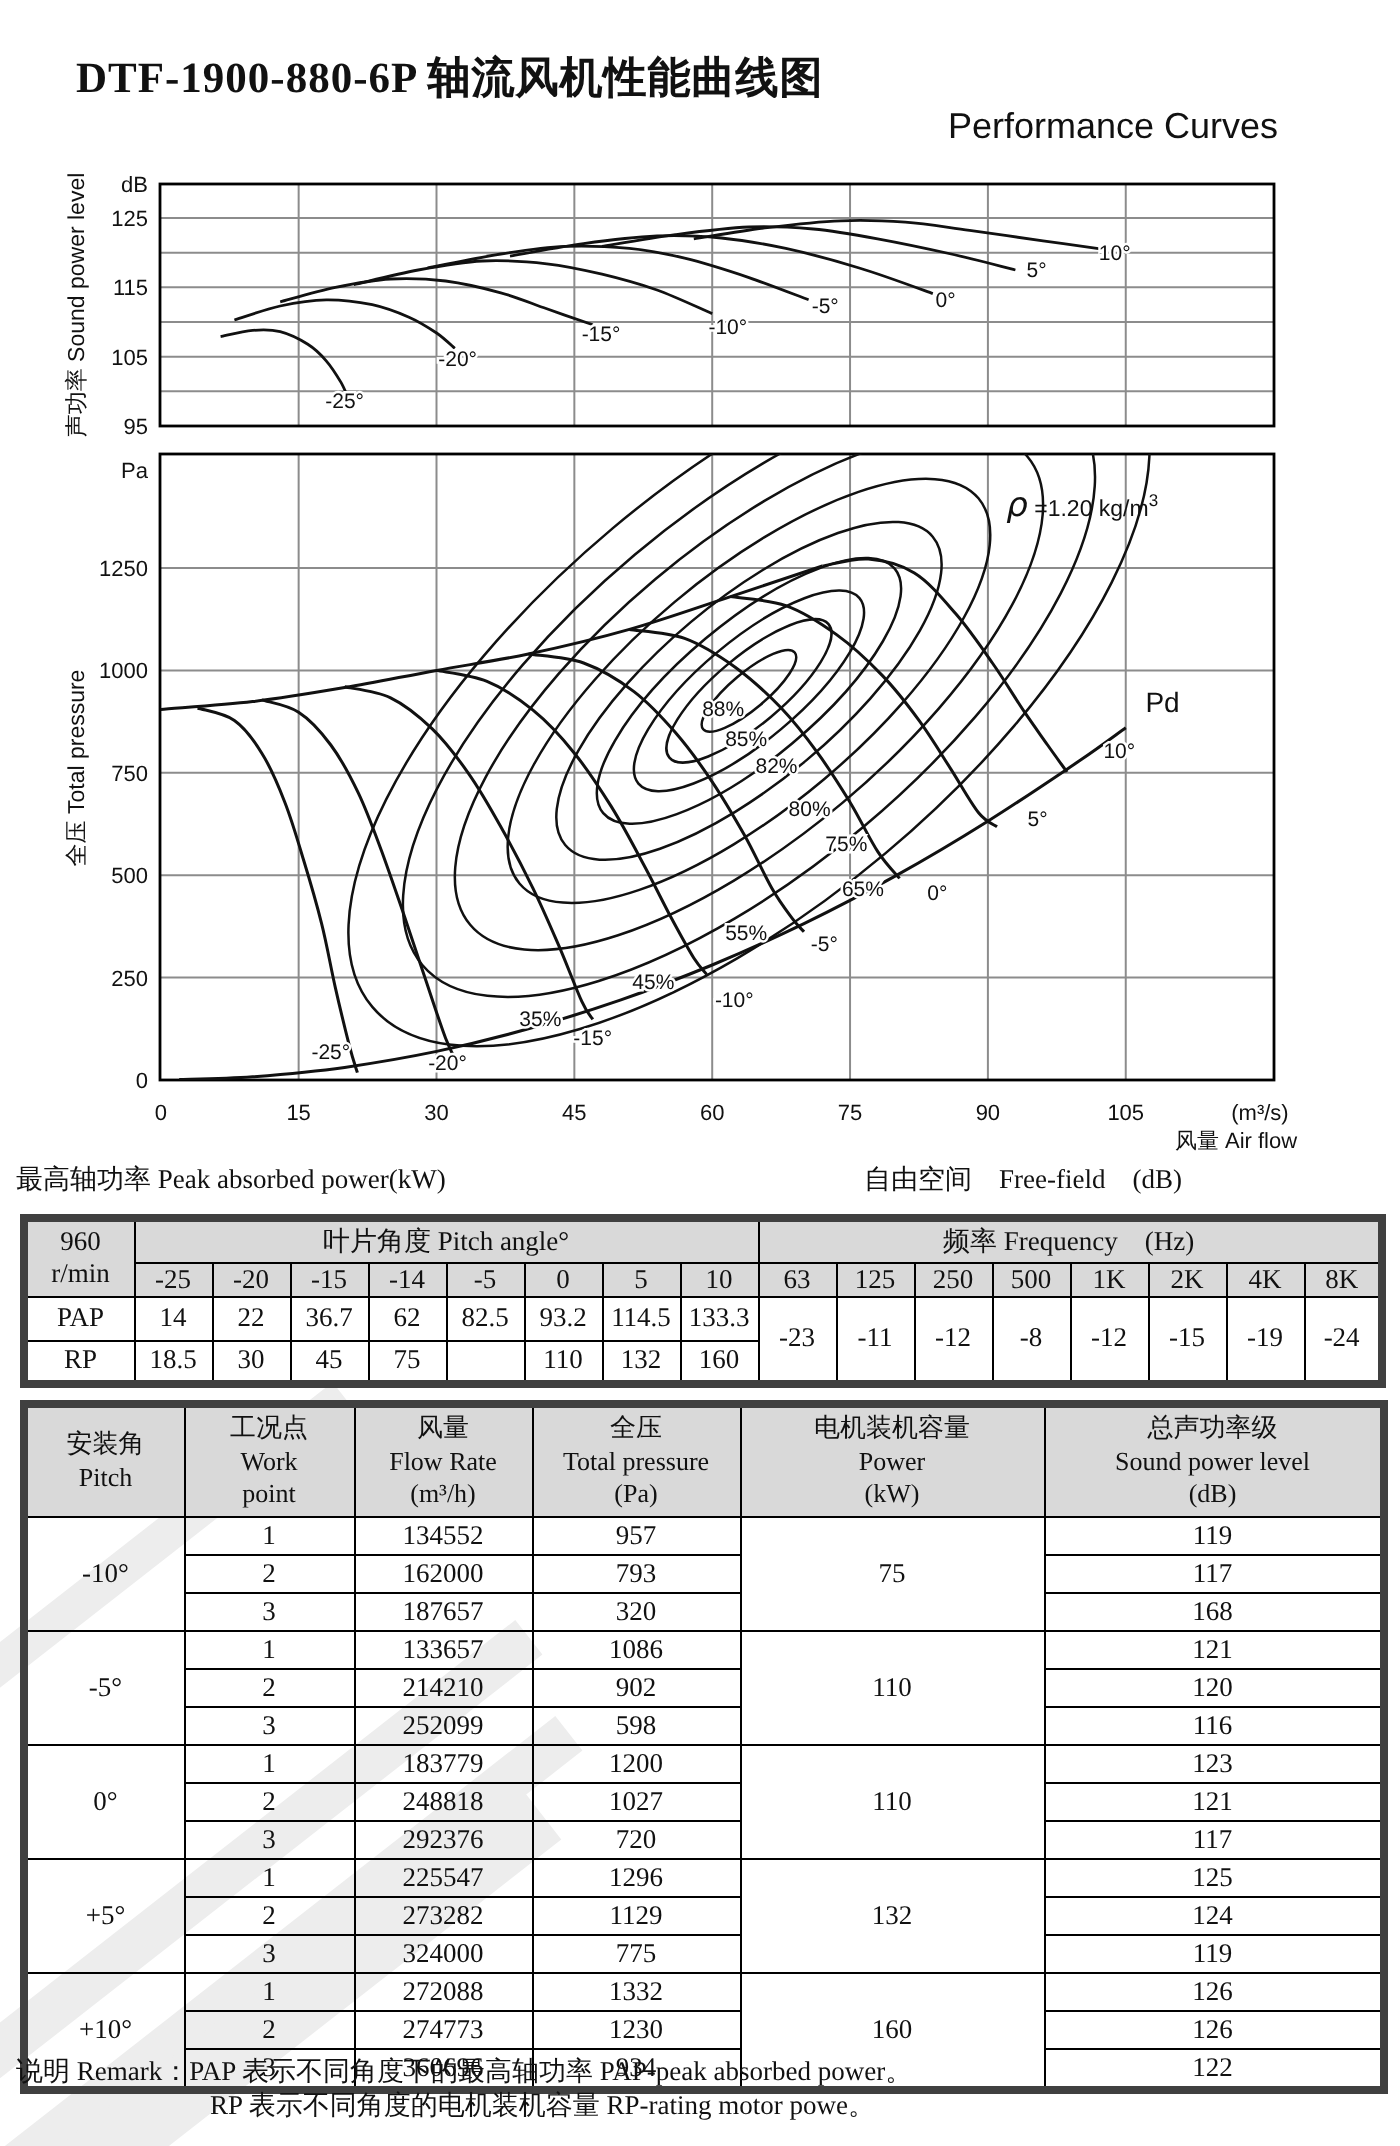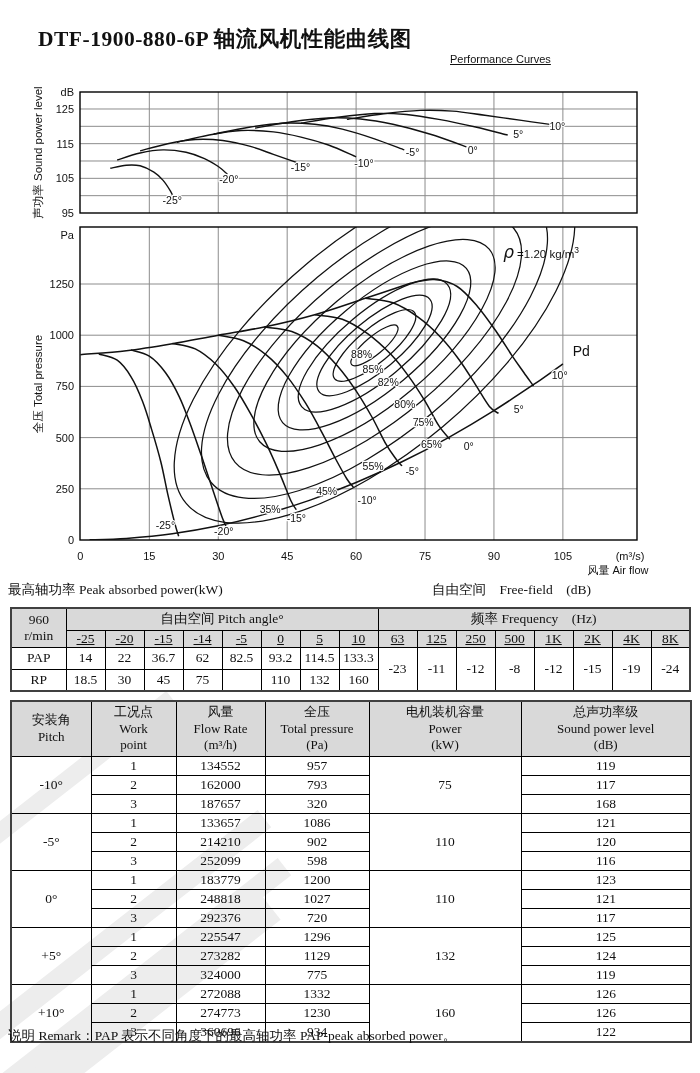--- a/index.html
+++ b/index.html
@@ -5,37 +5,37 @@
   html,body{margin:0;padding:0;background:#fff;}
   body{width:700px;height:1073px;position:relative;overflow:hidden;
        font-family:"Liberation Serif","DejaVu Serif",serif;color:#111;}
   .wm{position:absolute;background:#ededed;transform:rotate(-38deg);z-index:0;}
   #wm1{left:-120px;top:940px;width:430px;height:22px}
   #wm2{left:-100px;top:988px;width:430px;height:22px}
   #wm3{left:-150px;top:1034px;width:470px;height:34px}
   #wm4{left:-150px;top:800px;width:360px;height:18px}
   #page-title{position:absolute;left:38px;top:10px;font-size:21.5px;font-weight:bold;
       letter-spacing:.5px;white-space:nowrap;z-index:2;}
-  #perf-curves{position:absolute;left:450px;top:53px;font-family:"Liberation Sans","DejaVu Sans",sans-serif;
-      font-size:11px;z-index:2;text-decoration:underline;}
+  #perf-curves{position:absolute;left:474px;top:53px;font-family:"Liberation Sans","DejaVu Sans",sans-serif;
+      font-size:18px;z-index:2;}
   #charts{position:absolute;left:0;top:0;width:700px;height:1073px;pointer-events:none;z-index:2;}
   .tick{font:11px "Liberation Sans","DejaVu Sans",sans-serif;fill:#111;}
   .atitle{font:11.5px "Liberation Sans","DejaVu Sans",sans-serif;fill:#111;}
   .clabel{font:10.5px "Liberation Sans","DejaVu Sans",sans-serif;fill:#111;
       stroke:#fff;stroke-width:2.5px;paint-order:stroke;}
   .pdlabel{font:14px "Liberation Sans","DejaVu Sans",sans-serif;fill:#111;}
   #peak-label{position:absolute;left:8px;top:581px;font-size:13.5px;white-space:pre;z-index:2;}
   #free-label{position:absolute;left:432px;top:581px;font-size:13.5px;white-space:pre;z-index:2;}
   #table1,#table2{position:absolute;left:10px;z-index:2;}
   #table1{top:607px;width:680px;}
   #table2{top:700px;width:680px;}
   table{border-collapse:collapse;table-layout:fixed;width:680px;}
   td{border:1px solid #000;text-align:center;vertical-align:middle;padding:0;
      font-family:"Liberation Serif","DejaVu Serif",serif;font-size:13.5px;line-height:1.2;}
-  .otb{border:2px solid #404040;}
+  .otb{border:4px solid #404040;}
   .hd{background:#d9d9d9;}
   #table2 td.h{font-size:13px;height:54px;line-height:1.3;}
   #table2 td{height:18px;}
   #remark{position:absolute;left:8px;top:1028px;width:684px;font-size:13.5px;z-index:2;line-height:1.25;}
   #remark .r2{margin-left:97px;}
 </style>
 </head>
 <body>
 
 <div class="wm" id="wm1"></div>
@@ -185,24 +185,24 @@
         <col style="width: 39px;">
         <col style="width: 39px;">
         <col style="width: 39px;">
         <col style="width: 39px;">
         <col style="width: 39px;">
         <col style="width: 39px;">
       </colgroup>
       <tbody>
         <tr style="height: 22px;">
           <td class="hd" rowspan="2">960<br>r/min</td>
-          <td class="hd" colspan="8">自由空间 Pitch angle°</td>
+          <td class="hd" colspan="8">叶片角度 Pitch angle°</td>
           <td class="hd" colspan="8">频率 Frequency&nbsp;&nbsp;&nbsp;&nbsp;(Hz)</td>
         </tr>
-        <tr style="height: 14px; text-decoration: underline;">
+        <tr style="height: 14px;">
           <td class="hd">-25</td>
           <td class="hd">-20</td>
           <td class="hd">-15</td>
           <td class="hd">-14</td>
           <td class="hd">-5</td>
           <td class="hd">0</td>
           <td class="hd">5</td>
           <td class="hd">10</td>
           <td class="hd">63</td>
           <td class="hd">125</td>
@@ -364,13 +364,14 @@
           <td>360696</td>
           <td>934</td>
           <td>122</td>
         </tr>
       </tbody>
     </table>
   </div>
 
 <div id="remark">
   <span>说明 Remark：</span><span>PAP 表示不同角度下的最高轴功率 PAP-peak absorbed power。</span>
+  <div class="r2">RP 表示不同角度的电机装机容量 RP-rating motor powe。</div>
 </div>
 
 </body></html>

